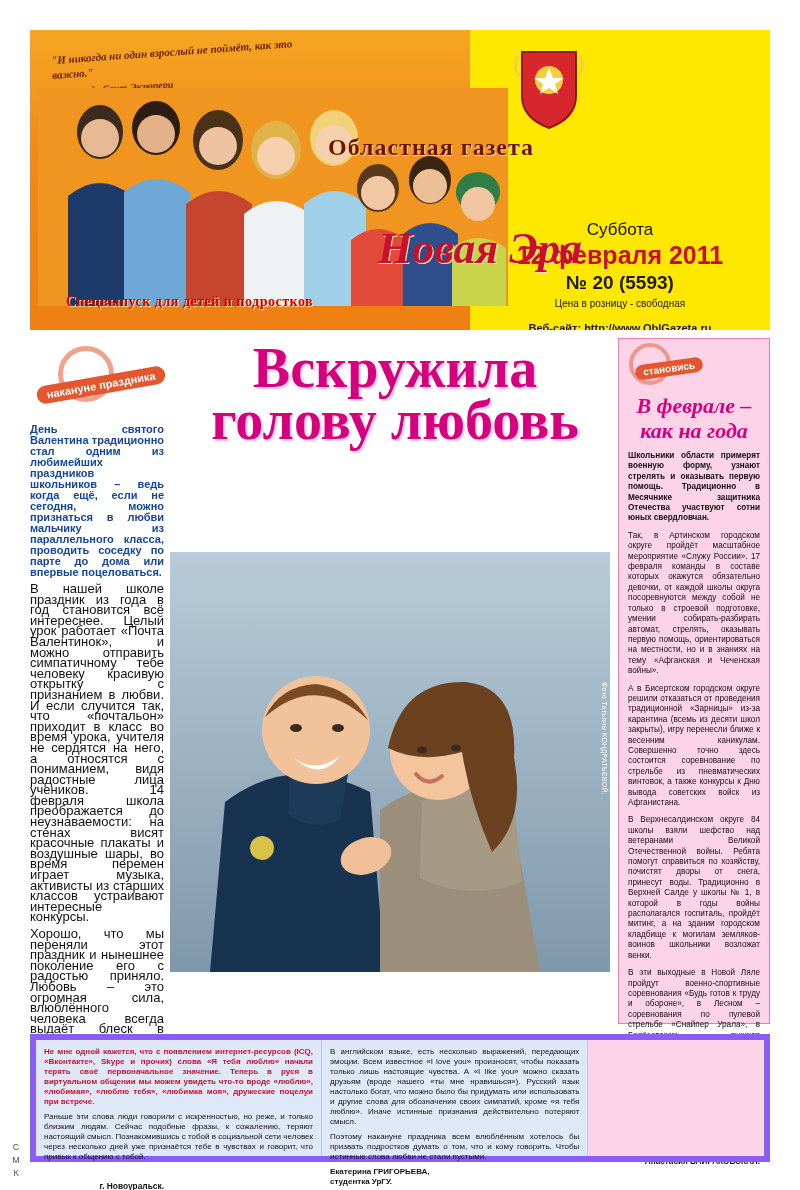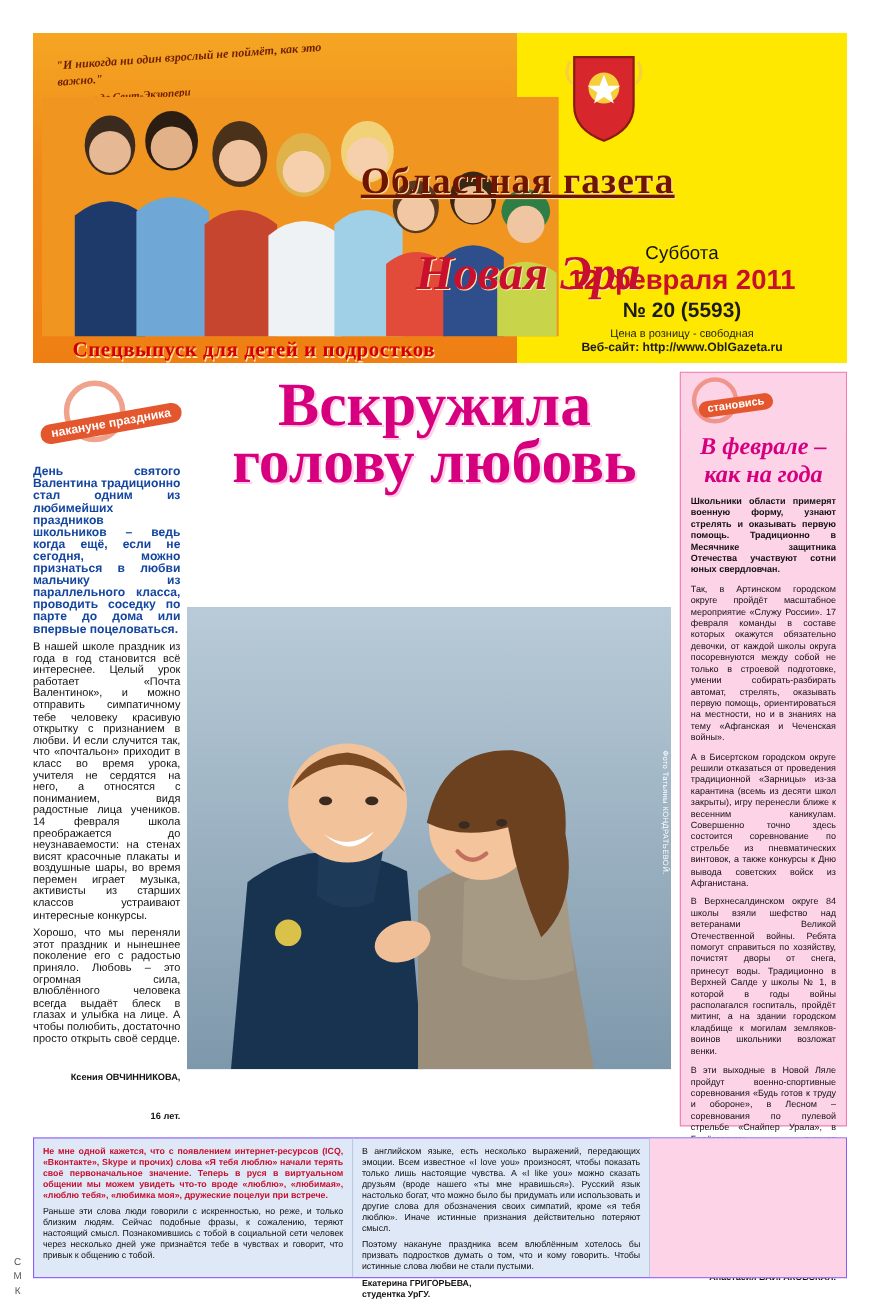--- a/index.html
+++ b/index.html
@@ -37,49 +37,48 @@
 
   .people {
     position:absolute; left:8px; top:58px; width:470px; height:218px;
   }
 
   .coat {
     position:absolute; left:480px; top:16px; width:78px; height:86px;
   }
 
   .title-main {
-    position:absolute; left:298px; top:116px;
-    font-family:"Liberation Serif", serif;
-    font-weight:bold; font-size:34px; letter-spacing:1px;
+    position:absolute; left:298px; top:104px;
+    font-family:"Liberation Serif", serif;
+    font-weight:bold; font-size:24px; letter-spacing:1px;
     color:#6d1500; text-shadow:1px 1px 0 #ffd9a0;
     white-space:nowrap;
-    text-decoration:underline;
   }
   .title-sub {
     position:absolute; left:348px; top:148px;
     font-family:"Liberation Serif", serif;
     font-weight:bold; font-style:italic; font-size:44px;
     color:#c8102e; white-space:nowrap;
     text-shadow:1px 1px 0 #ffe8b0;
     margin-top:45px;
   }
   .date-box {
     position:absolute; right:12px; top:190px; width:276px; text-align:center;
     color:#1b1b1b;
   }
   .date-box .dow { font-size:17px; font-weight:normal; color:#111; }
   .date-box .date { font-size:25px; font-weight:bold; color:#c8102e; margin-top:1px; }
   .date-box .issue { font-size:19px; font-weight:bold; margin-top:2px; }
   .date-box .price { font-size:10px; margin-top:4px; }
-  .date-box .web { font-size:11px; font-weight:bold; margin-top:1px; }
+  .date-box .web { font-size:11px; font-weight:bold; margin-top:13px; }
 
   .special-banner {
-    position:absolute; left:36px; bottom:0;
-    font-family:"Liberation Serif", serif;
-    font-weight:bold; font-size:19px; color:#d40000;
+    position:absolute; left:36px; bottom:20px;
+    font-family:"Liberation Serif", serif;
+    font-weight:bold; font-size:14px; color:#d40000;
     text-shadow:1px 1px 0 #ffe1a8; letter-spacing:0.5px;
   }
 
   
   .main {
     position:absolute; left:30px; top:338px; width:740px; height:690px;
   }
   .col-left { position:absolute; left:0; top:86px; width:134px; }
   .big-head {
     position:absolute; left:150px; top:4px; width:430px;
@@ -140,31 +139,31 @@
     text-align:justify; color:#111;
   }
   .right-body p.lead { font-weight:bold; }
   .right-sign {
     text-align:right; font-weight:bold; font-size:8.2px;
     line-height:10.4px; color:#111; padding:0 9px;
   }
 
   
   .col-left p {
-    margin:0 0 6px; font-size:10px; line-height:10.6px;
+    margin:0 0 6px; font-size:13px; line-height:10.6px;
     text-align:justify; color:#111;
   }
   .col-left p.lead { color:#1446a0; font-weight:bold; font-size:11px; line-height:11px;}
   .col-left .sign { text-align:right; font-weight:bold; color:#111; font-size:8.4px; line-height:10.6px;margin-top:24px;}
   .col-left .teaser { color:#c8102e; font-weight:bold; font-style:italic; text-align:right; font-size:8.4px; line-height:10.6px; margin-top:6px;}
 
   
   .bottom {
     position:absolute; left:30px; top:1034px; width:740px; height:128px;
-    background:#dfe8f7; border:1px solid #8b5cf6;
+    background:#dfe8f7; border:6px solid #8b5cf6;
     display:flex;
   }
   .bcol { padding:7px 8px; }
   .bcol1 { width:290px; border-right:1px solid #b9c9e4; }
   .bcol2 { width:270px; border-right:1px solid #b9c9e4; }
   .bcol3 { width:178px; background:#fdd3e8; }
   .bottom p { margin:0 0 5px; font-size:8px; line-height:10px; text-align:justify; color:#111; }
   .bottom p.redlead { color:#c8102e; font-weight:bold; }
   .bottom .sign { text-align:left; font-weight:bold; font-size:8px; line-height:10px; color:#111; }
 

